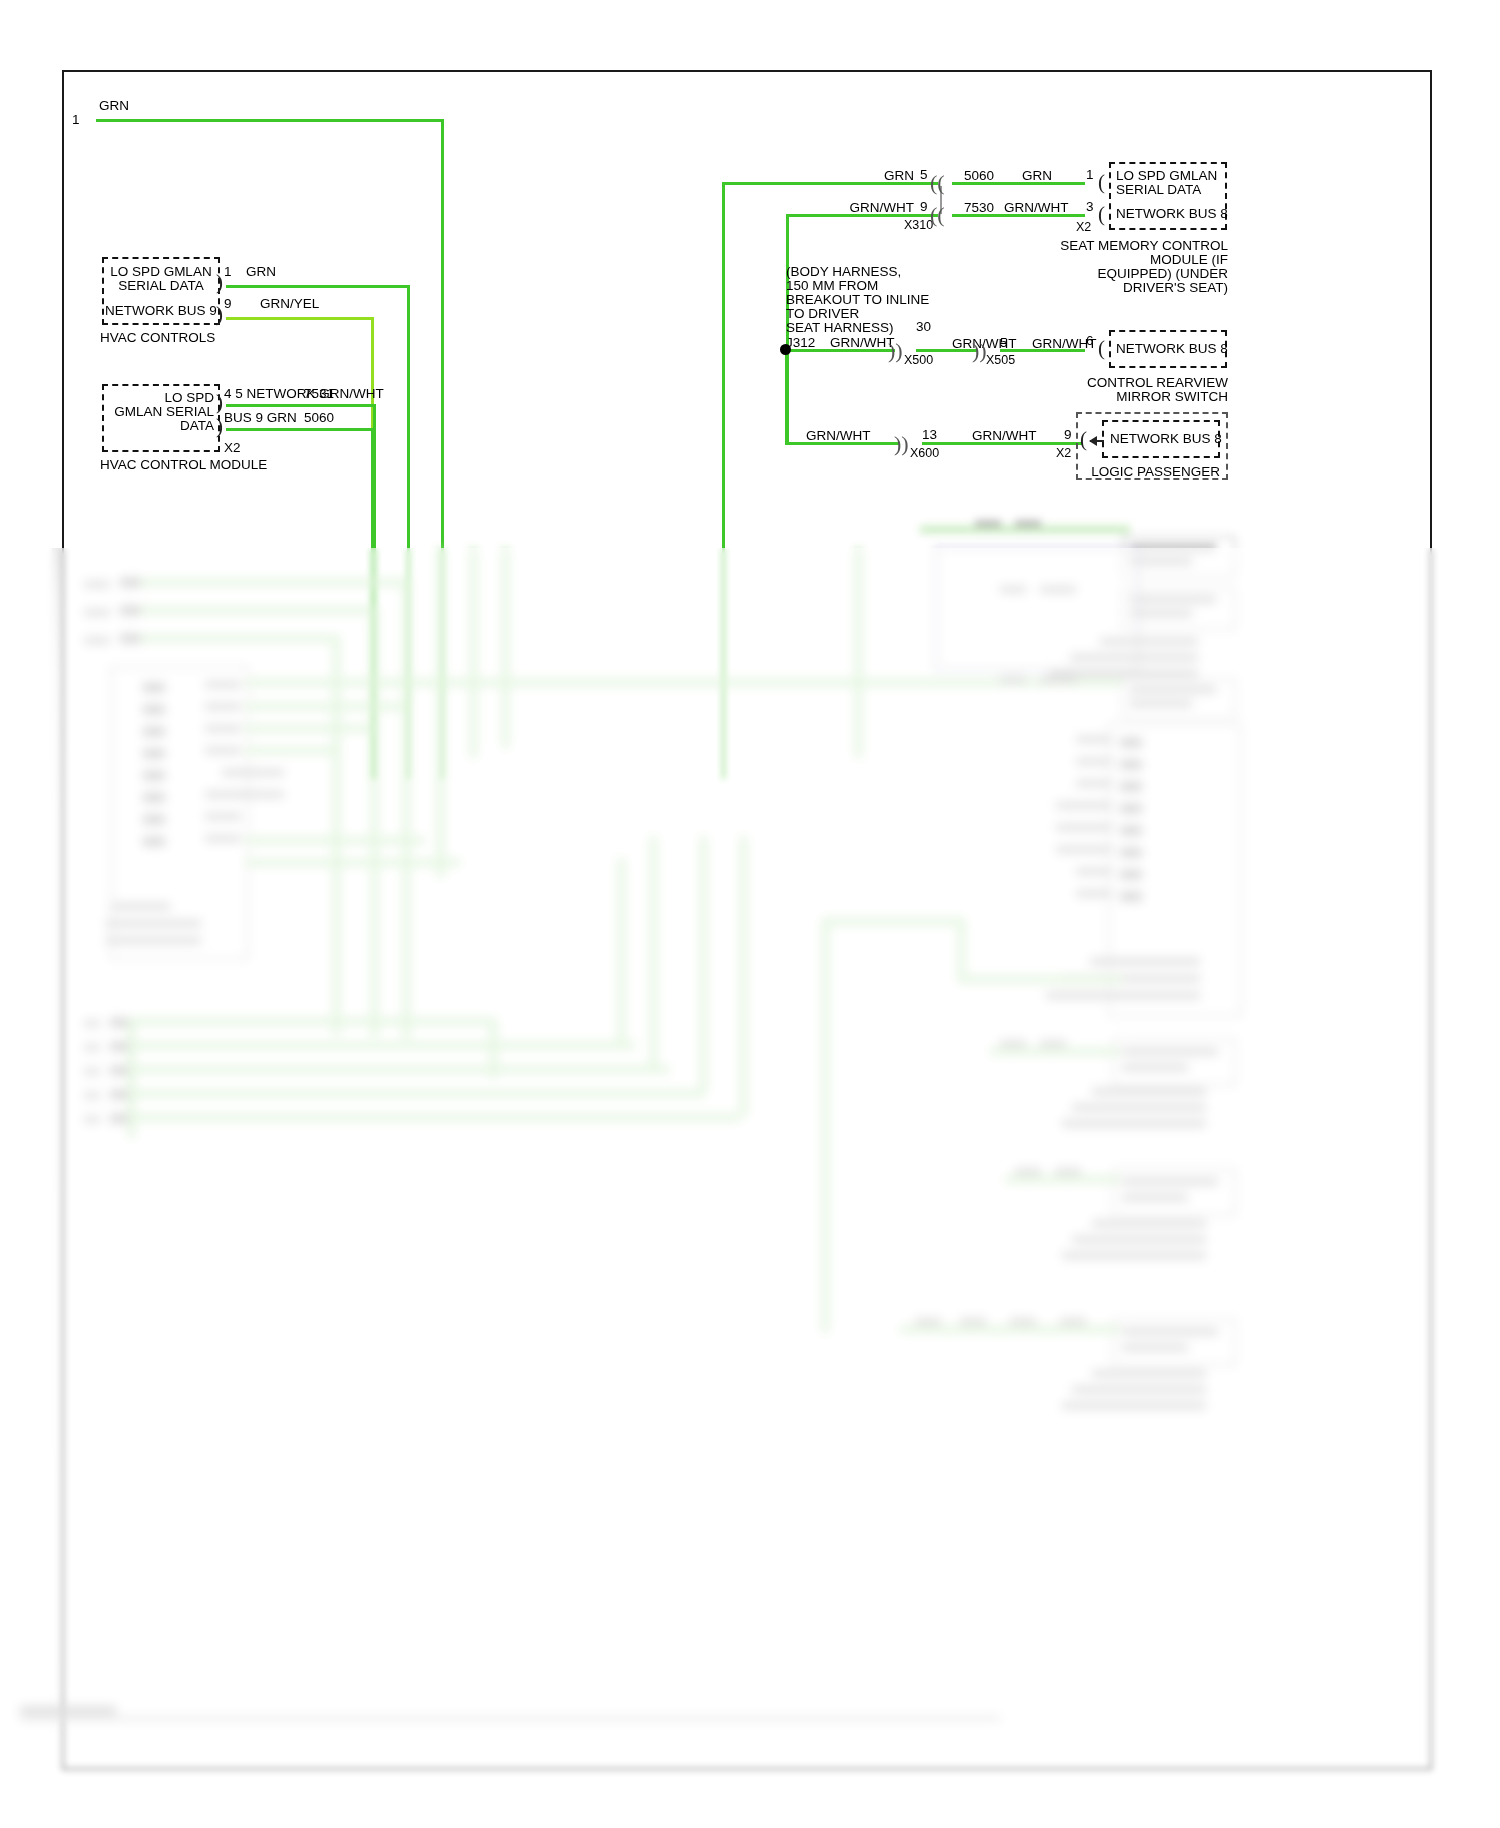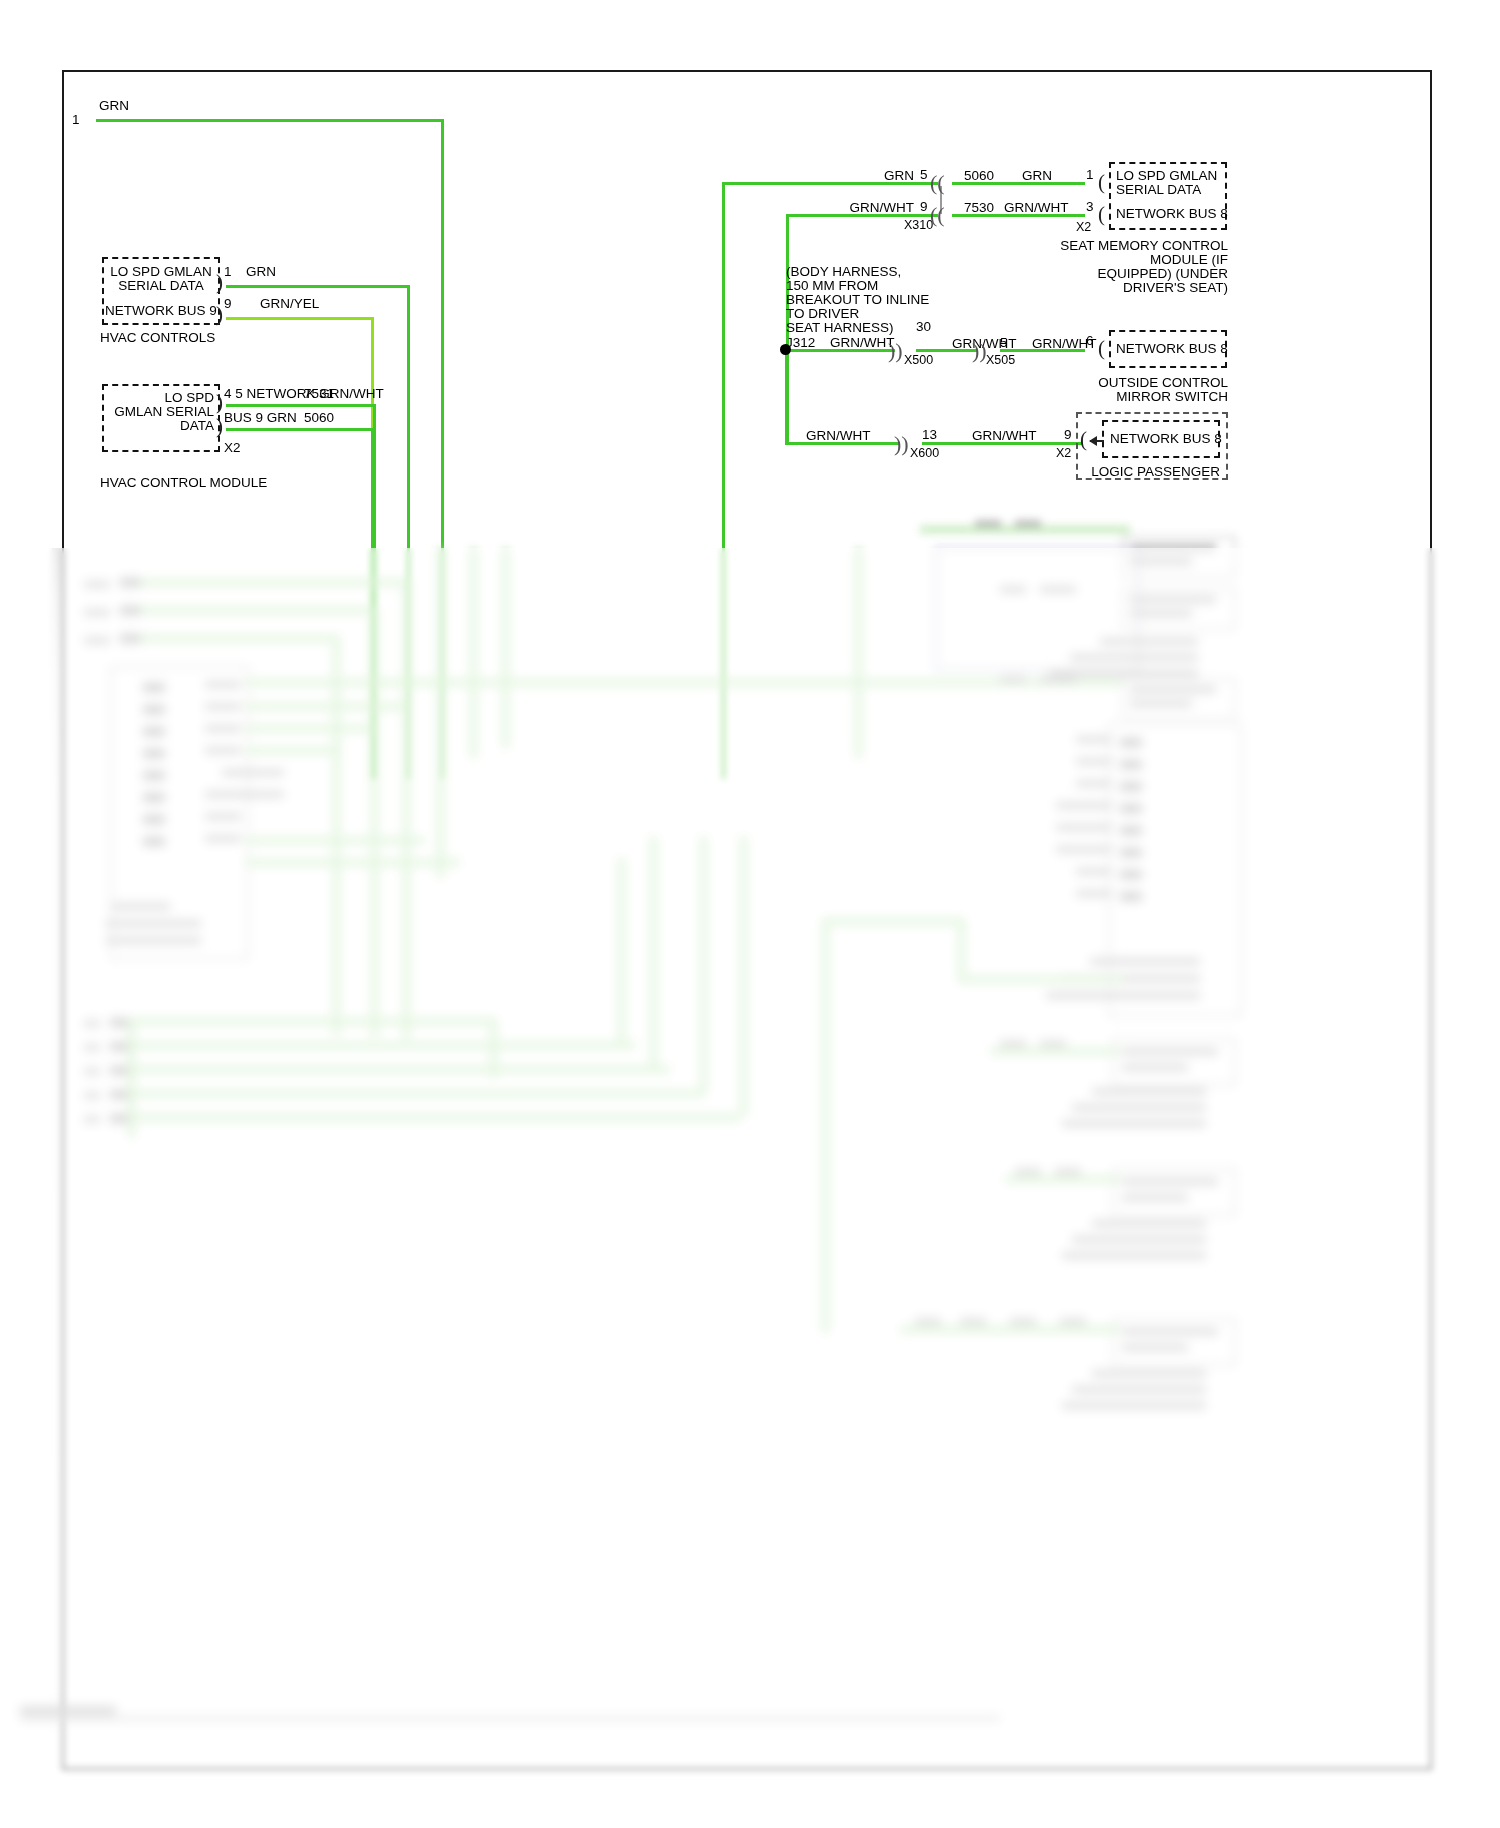--- a/index.html
+++ b/index.html
@@ -254,21 +254,21 @@
 
       <div class="w h" style="left:162px;top:213px;width:184px;"></div>
       <div class="w v" style="left:343px;top:213px;height:494px;"></div>
       <div class="wy h" style="left:162px;top:245px;width:148px;"></div>
       <div class="wy v" style="left:307px;top:245px;height:462px;"></div>
 
       <div class="mod" style="left:38px;top:312px;width:118px;height:68px;"></div>
       <div class="t r" style="left:38px;top:318px;width:112px;">LO SPD</div>
       <div class="t r" style="left:30px;top:332px;width:120px;">GMLAN SERIAL</div>
       <div class="t r" style="left:38px;top:346px;width:112px;">DATA</div>
-      <div class="t" style="left:36px;top:385px;margin-top:18px;">HVAC CONTROL MODULE</div>
+      <div class="t" style="left:36px;top:385px;">HVAC CONTROL MODULE</div>
 
       <div class="brk" style="left:152px;top:320px;">)</div>
       <div class="brk" style="left:152px;top:344px;">)</div>
       <div class="t" style="left:160px;top:368px;">X2</div>
 
       <div class="t" style="left:160px;top:314px;">4 5 NETWORK GRN/WHT</div>
       <div class="t" style="left:240px;top:314px;">7531</div>
       <div class="t" style="left:160px;top:338px;">BUS 9 GRN</div>
       <div class="t" style="left:240px;top:338px;">5060</div>
 
@@ -338,21 +338,21 @@
       <div class="conn" style="left:908px;top:268px;">))</div>
       <div class="pin" style="left:936px;top:264px;">5</div>
       <div class="t sm" style="left:922px;top:281px;">X505</div>
       <div class="w h" style="left:936px;top:277px;width:85px;"></div>
       <div class="t" style="left:968px;top:264px;">GRN/WHT</div>
 
       <div class="mod" style="left:1045px;top:258px;width:118px;height:38px;"></div>
       <div class="t" style="left:1052px;top:269px;">NETWORK BUS 8</div>
       <div class="brk" style="left:1034px;top:266px;">(</div>
       <div class="pin" style="left:1022px;top:262px;">6</div>
-      <div class="t r" style="left:960px;top:303px;width:204px;">OUTSIDE CONTROL</div>
+      <div class="t r" style="left:960px;top:303px;width:204px;">CONTROL REARVIEW</div>
       <div class="t r" style="left:960px;top:317px;width:204px;">MIRROR SWITCH</div>
 
       <div class="w h" style="left:721px;top:370px;width:115px;"></div>
       <div class="t" style="left:742px;top:356px;">GRN/WHT</div>
       <div class="conn" style="left:830px;top:361px;">))</div>
       <div class="pin" style="left:858px;top:356px;">13</div>
       <div class="t sm" style="left:846px;top:374px;">X600</div>
       <div class="w h" style="left:858px;top:370px;width:160px;"></div>
       <div class="t" style="left:908px;top:356px;">GRN/WHT</div>
 

